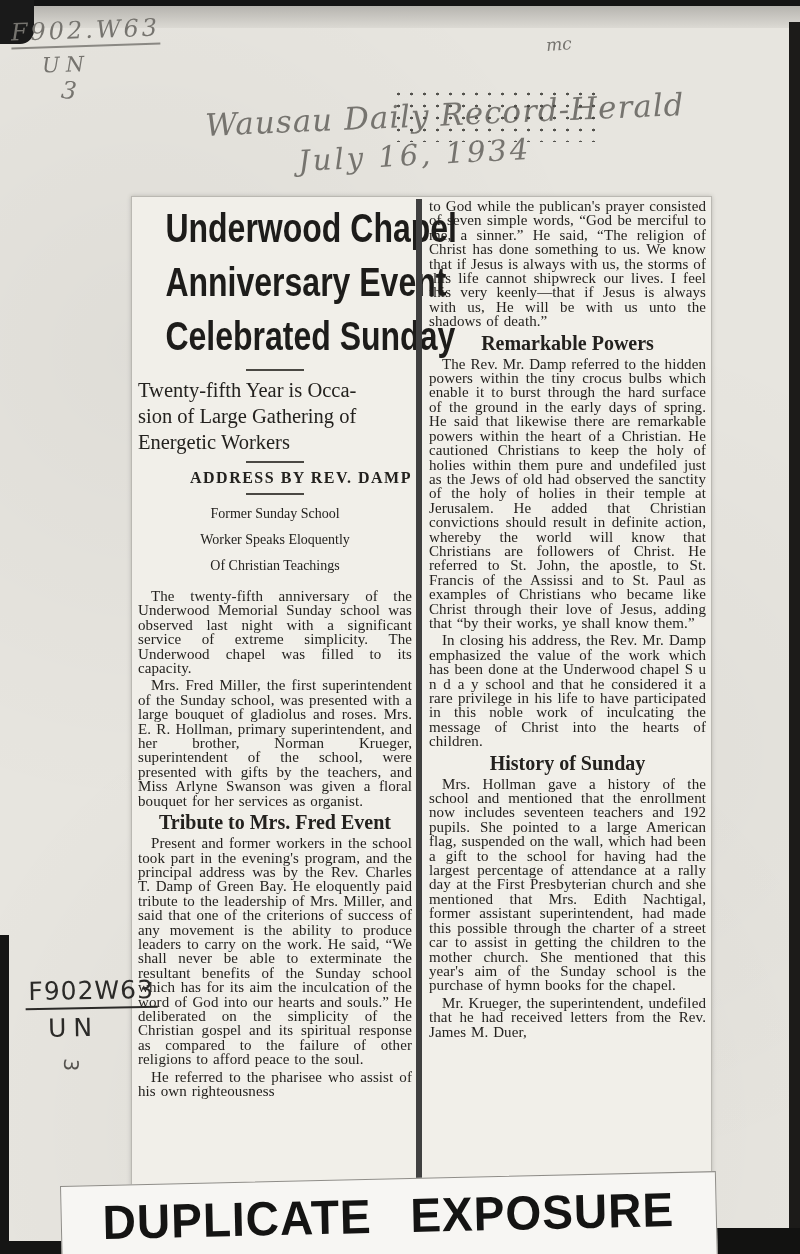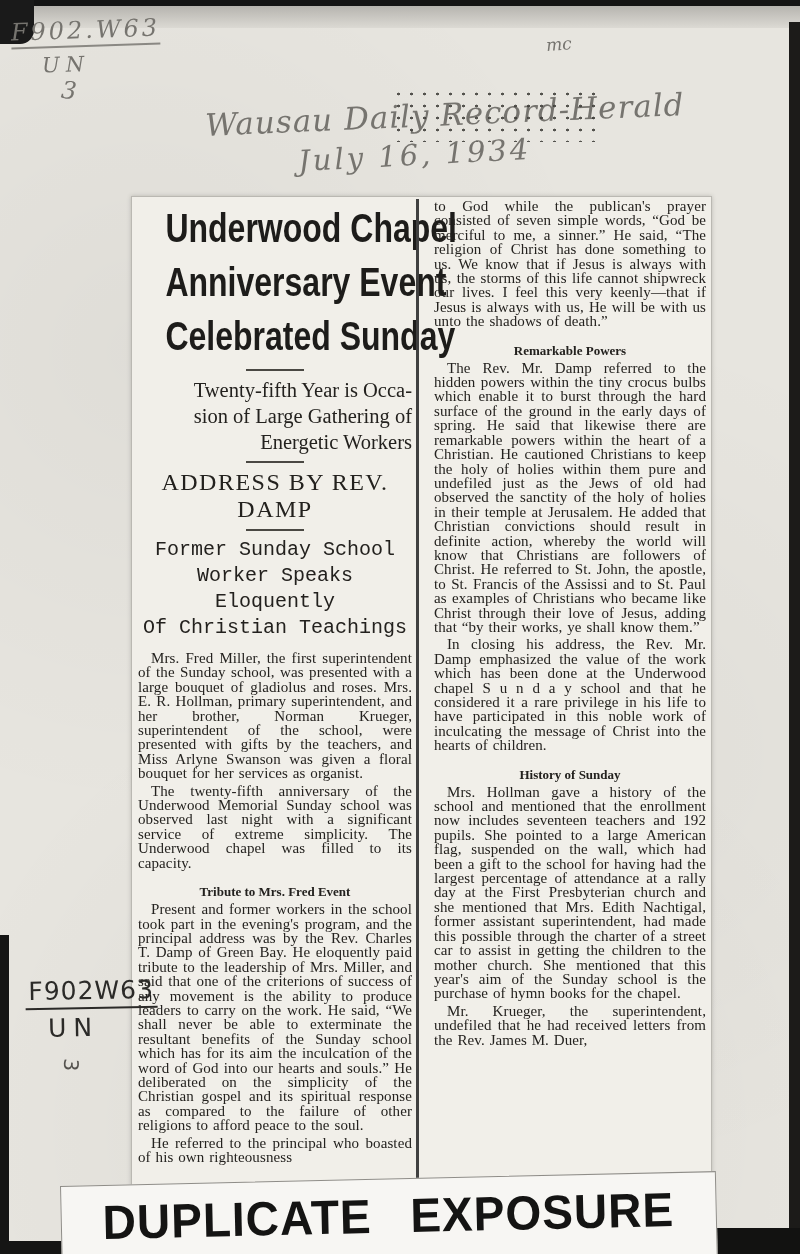--- a/index.html
+++ b/index.html
@@ -47,34 +47,34 @@
   .stamp .s1 { font-size:25px; letter-spacing:1px; border-bottom:2px solid #2b2a28; padding:0 3px 2px 3px; }
   .stamp .s2 { font-size:25px; letter-spacing:7px; margin:4px 0 0 22px; }
   .stamp .s3 { font-size:20px; margin:14px 0 0 34px; color:#55534f; transform:rotate(95deg); width:20px; }
 
   
   .clipping { position:absolute; left:131px; top:196px; width:581px; height:997px;
               background:#f1efe9; border:1px solid rgba(120,118,110,0.45);
               box-shadow:0 0 4px rgba(60,58,52,0.25); overflow:hidden; }
   .col-left  { position:absolute; left:6px;  top:4px; width:274px; }
   .col-right { position:absolute; left:284px; top:2px; width:290px; height:990px;
-               border-left:3px solid #404040; padding-left:15px; }
+               border-left:6px solid #404040; padding-left:7px; }
 
   .headline-line { font-family:"Liberation Sans", sans-serif; font-weight:700; font-size:40px;
                    line-height:54px; white-space:nowrap; text-align:center;
                    transform:scaleX(0.8); transform-origin:50% 50%; color:#1d1c1a; }
   .rule { width:58px; height:2px; background:#4a4843; margin:6px auto 6px auto; }
-  .deck    { font-size:20.5px; line-height:26px; text-align:right; white-space:pre-line; margin-top:2px; }
-  .kicker  { font-size:24px; font-weight:400; text-align:center; letter-spacing:1.5px; margin:2px 0; }
-  .subdeck { font-size:20px; line-height:26px; text-align:center; white-space:pre-line;font-family:Liberation Mono, monospace; }
+  .deck    { font-size:20.5px; line-height:26px; text-align:left; white-space:pre-line; margin-top:2px; }
+  .kicker  { font-size:16px; font-weight:700; text-align:right; letter-spacing:1.5px; margin:2px 0; }
+  .subdeck { font-size:14px; line-height:26px; text-align:center; white-space:pre-line; }
 
   .body-start { margin-top:10px; }
   .para { font-size:15px; line-height:14.4px; text-align:justify; text-indent:13px;
           word-spacing:1px; letter-spacing:0.1px; margin-bottom:3px; color:#24221f; }
-  .subhead { font-size:13px; font-weight:700; text-align:center; margin:14px 0 2px 0; }
+  .subhead { font-size:20px; font-weight:700; text-align:center; margin:3px 0 2px 0; }
 
   
   .banner { position:absolute; left:60px; top:1186px; width:656px; height:90px;
             background:#f7f6f3; border:1px solid #8f8d88; transform:rotate(-1.3deg);
             transform-origin:0 0; display:flex; align-items:flex-start; justify-content:center; }
   .banner-text { font-family:"Liberation Sans", sans-serif; font-weight:700; font-size:48px;
                  letter-spacing:1px; word-spacing:26px; color:#141413; margin-top:9px;
                  transform:scaleX(0.96); white-space:nowrap; }
 </style>
 </head>
@@ -113,25 +113,25 @@
 sion of Large Gathering of
 Energetic Workers</div>
       <div class="rule"></div>
       <div class="kicker">ADDRESS BY REV. DAMP</div>
       <div class="rule"></div>
       <div class="subdeck">Former Sunday School
 Worker Speaks Eloquently
 Of Christian Teachings</div>
 
       <div class="body-start">
+        <p class="para">The twenty-fifth anniversary of the Underwood Memorial Sunday school was observed last night with a significant service of extreme simplicity. The Underwood chapel was filled to its capacity.</p>
         <p class="para">Mrs. Fred Miller, the first superintendent of the Sunday school, was presented with a large bouquet of gladiolus and roses. Mrs. E. R. Hollman, primary superintendent, and her brother, Norman Krueger, superintendent of the school, were presented with gifts by the teachers, and Miss Arlyne Swanson was given a floral bouquet for her services as organist.</p>
-        <p class="para">The twenty-fifth anniversary of the Underwood Memorial Sunday school was observed last night with a significant service of extreme simplicity. The Underwood chapel was filled to its capacity.</p>
         <div class="subhead">Tribute to Mrs. Fred Event</div>
         <p class="para">Present and former workers in the school took part in the evening's program, and the principal address was by the Rev. Charles T. Damp of Green Bay. He eloquently paid tribute to the leadership of Mrs. Miller, and said that one of the criterions of success of any movement is the ability to produce leaders to carry on the work. He said, “We shall never be able to exterminate the resultant benefits of the Sunday school which has for its aim the inculcation of the word of God into our hearts and souls.” He deliberated on the simplicity of the Christian gospel and its spiritual response as compared to the failure of other religions to afford peace to the soul.</p>
-        <p class="para">He referred to the principal who boasted of his own righteousness</p>
+        <p class="para">He referred to the pharisee who assist of his own righteousness</p>
       </div>
     </div>
 
     <div class="col-right">
       <p class="para" style="text-indent:0;">to God while the publican's prayer consisted of seven simple words, “God be merciful to me, a sinner.” He said, “The religion of Christ has done something to us. We know that if Jesus is always with us, the storms of this life cannot shipwreck our lives. I feel this very keenly—that if Jesus is always with us, He will be with us unto the shadows of death.”</p>
       <div class="subhead">Remarkable Powers</div>
       <p class="para">The Rev. Mr. Damp referred to the hidden powers within the tiny crocus bulbs which enable it to burst through the hard surface of the ground in the early days of spring. He said that likewise there are remarkable powers within the heart of a Christian. He cautioned Christians to keep the holy of holies within them pure and undefiled just as the Jews of old had observed the sanctity of the holy of holies in their temple at Jerusalem. He added that Christian convictions should result in definite action, whereby the world will know that Christians are followers of Christ. He referred to St. John, the apostle, to St. Francis of the Assissi and to St. Paul as examples of Christians who became like Christ through their love of Jesus, adding that “by their works, ye shall know them.”</p>
       <p class="para">In closing his address, the Rev. Mr. Damp emphasized the value of the work which has been done at the Underwood chapel S u n d a y school and that he considered it a rare privilege in his life to have participated in this noble work of inculcating the message of Christ into the hearts of children.</p>
       <div class="subhead">History of Sunday</div>
       <p class="para">Mrs. Hollman gave a history of the school and mentioned that the enrollment now includes seventeen teachers and 192 pupils. She pointed to a large American flag, suspended on the wall, which had been a gift to the school for having had the largest percentage of attendance at a rally day at the First Presbyterian church and she mentioned that Mrs. Edith Nachtigal, former assistant superintendent, had made this possible through the charter of a street car to assist in getting the children to the mother church. She mentioned that this year's aim of the Sunday school is the purchase of hymn books for the chapel.</p>

